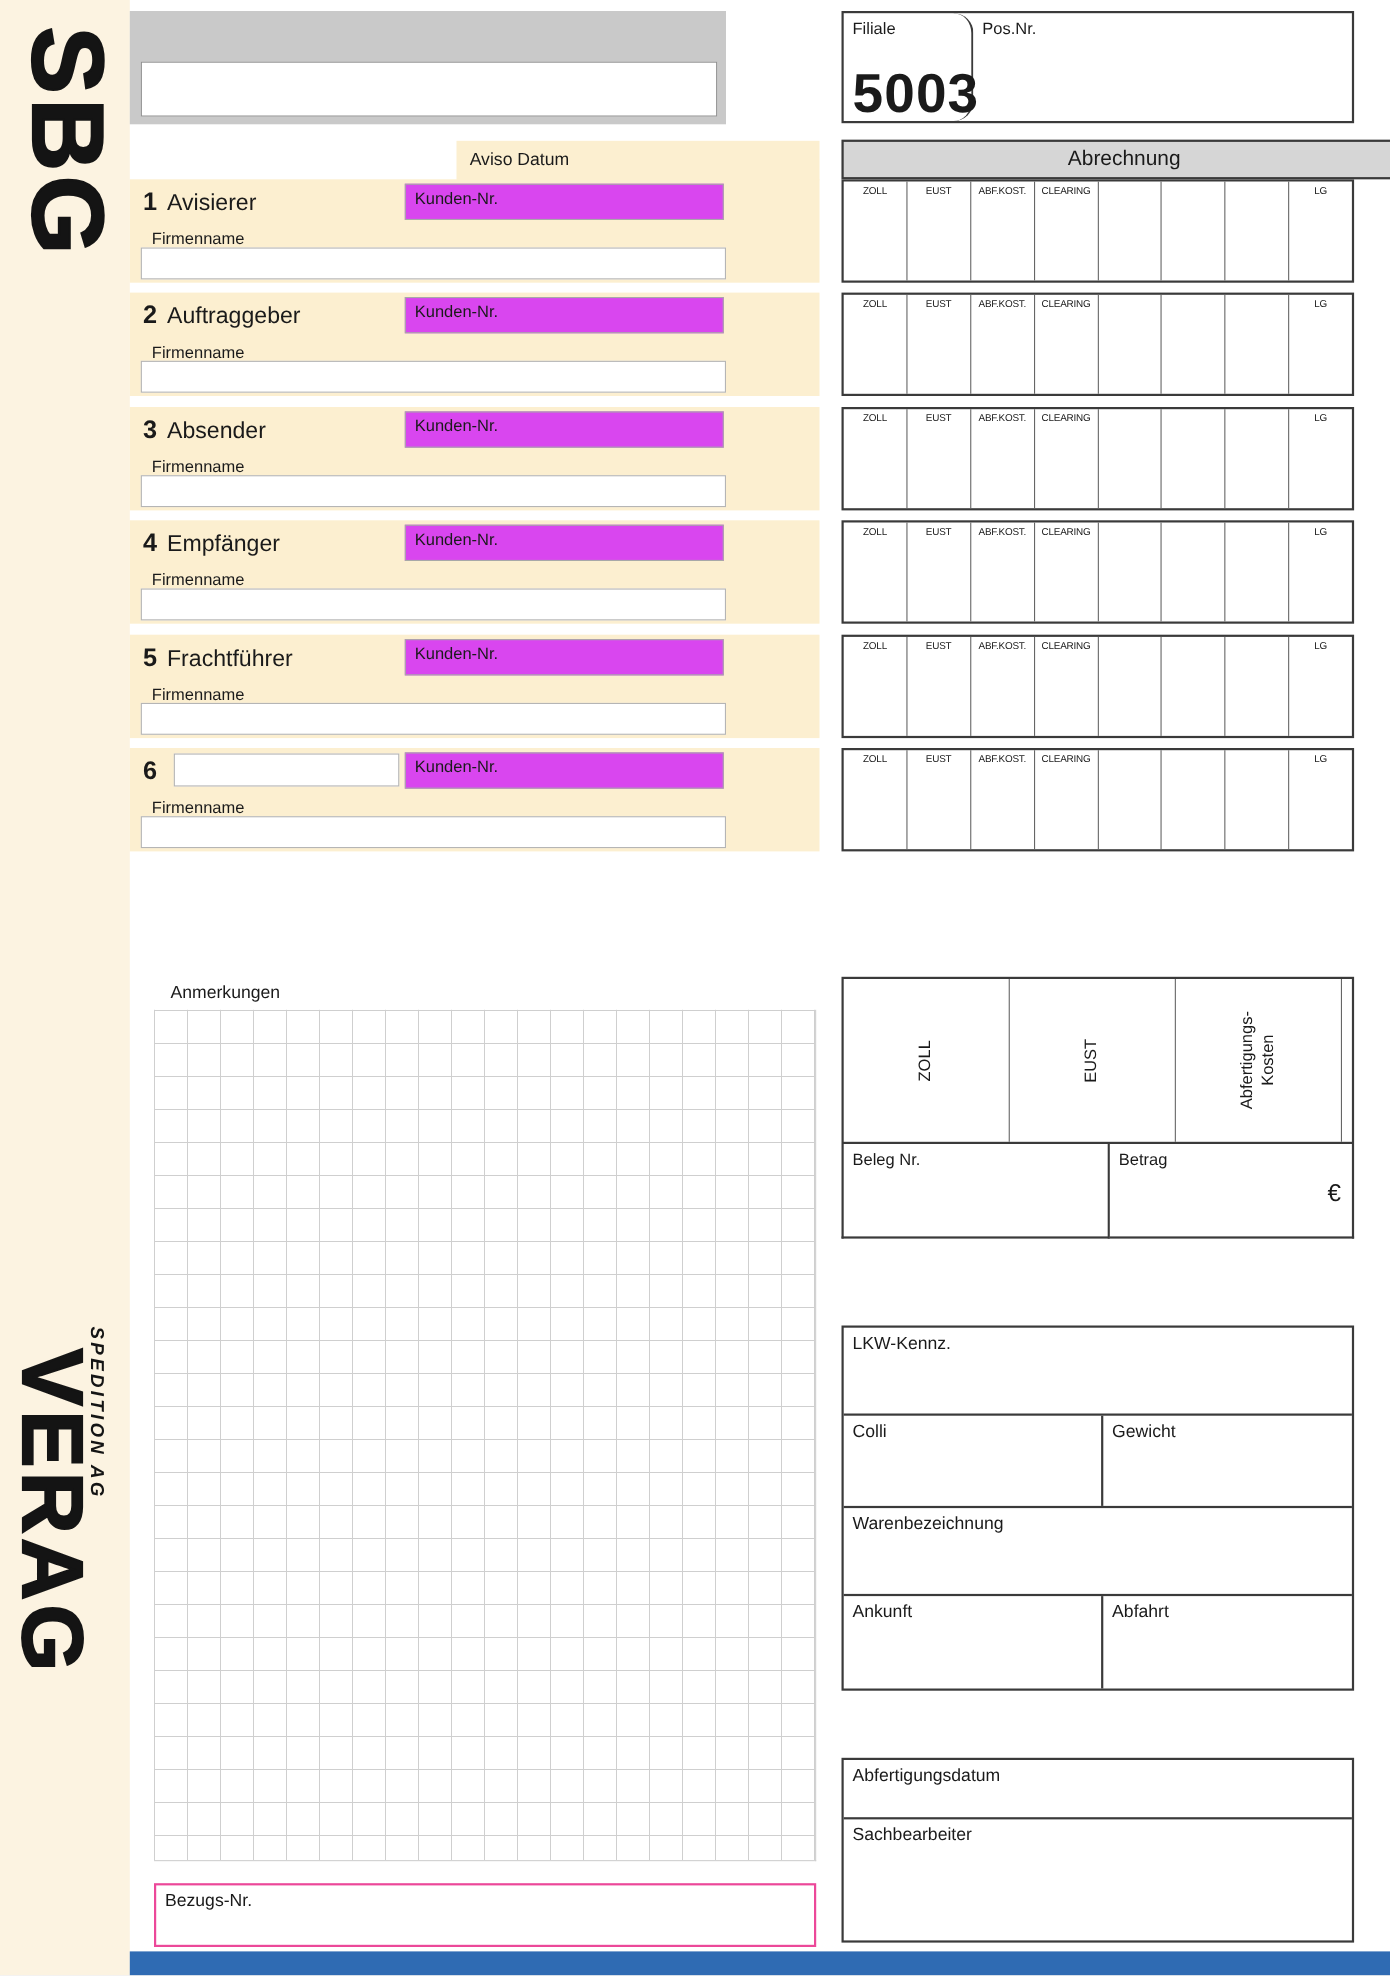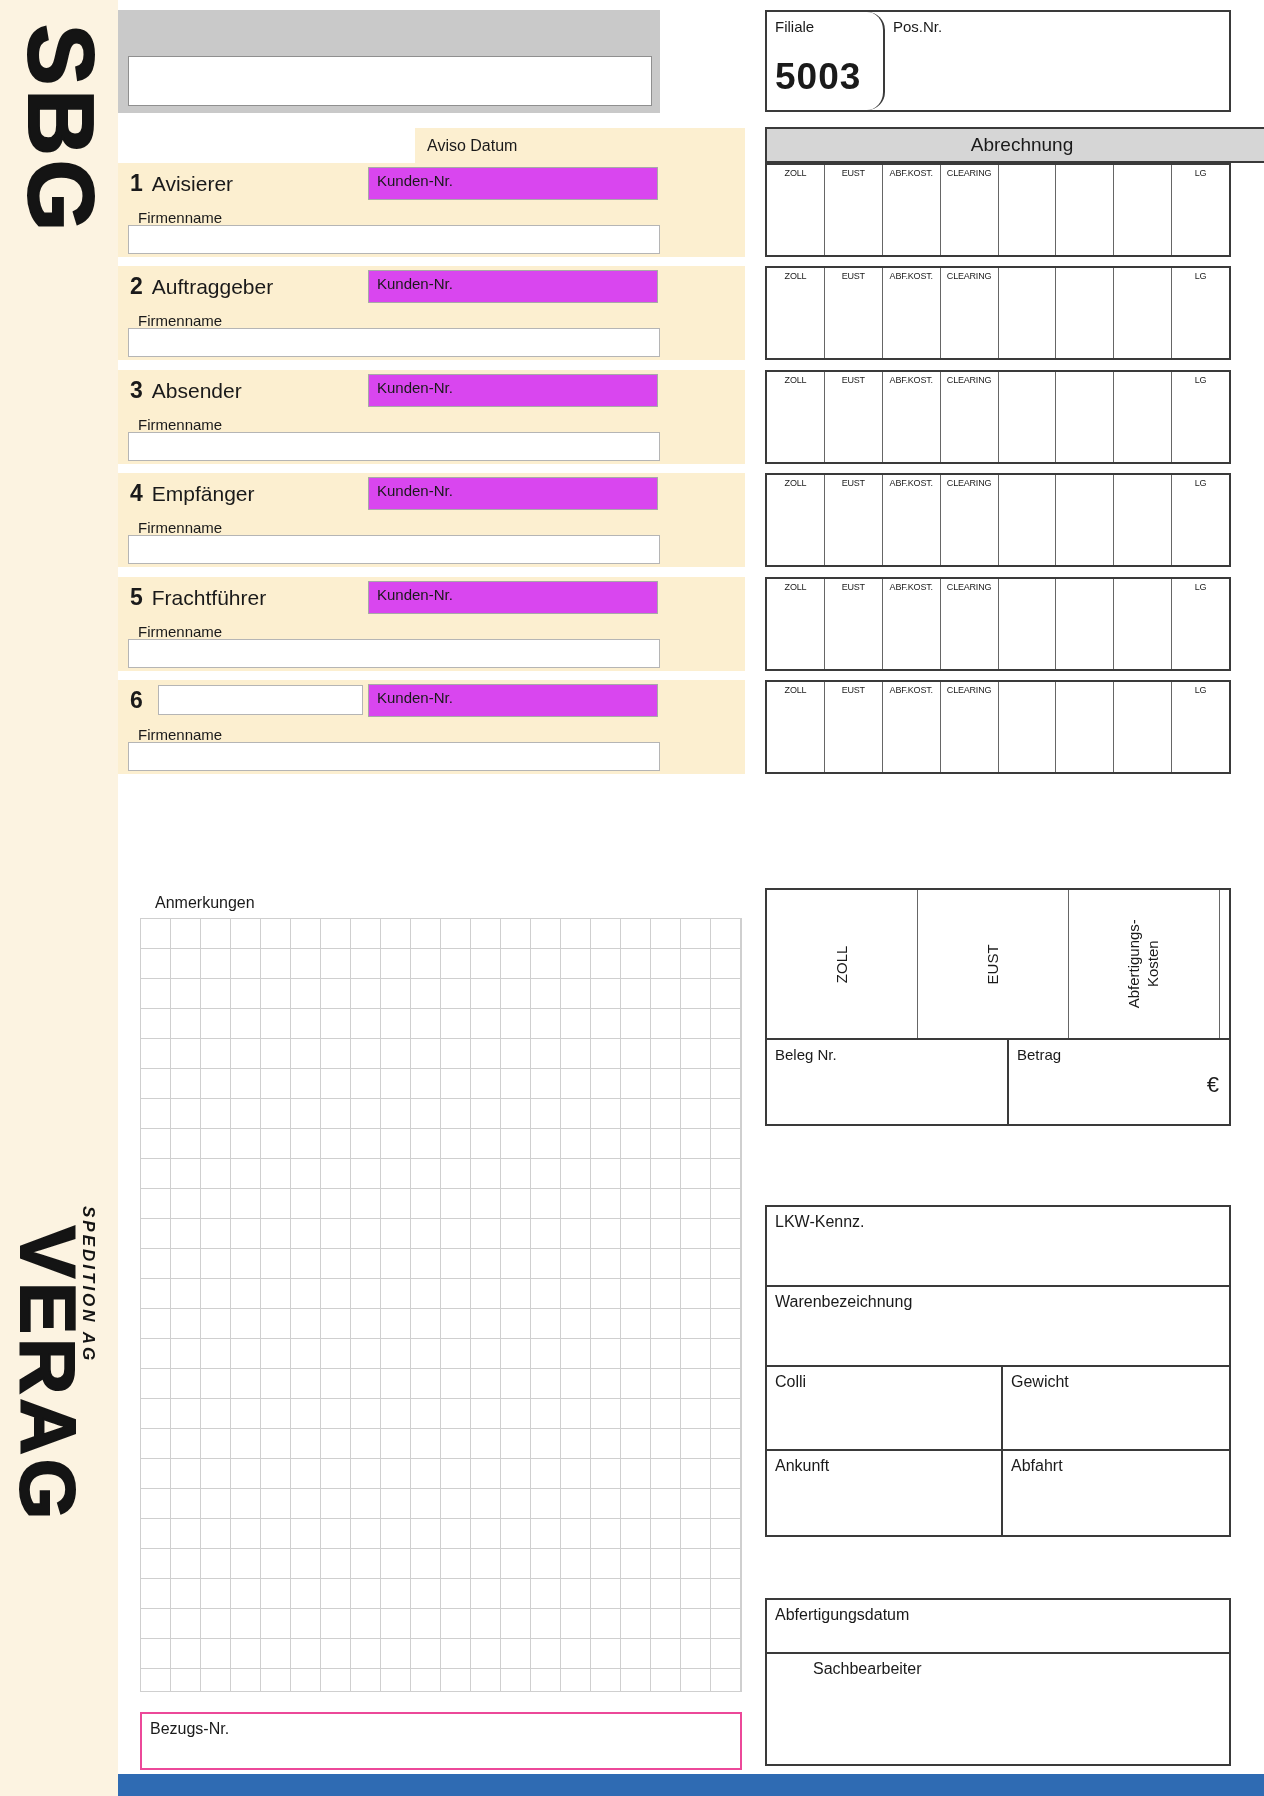--- a/index.html
+++ b/index.html
@@ -17,21 +17,21 @@
   
   #abfert-box { position:absolute; left:118px; top:10px; width:542px; height:103px; background:#c9c9c9; }
   #abfert-label { position:absolute; left:14px; top:9px; font-size:25px;margin-top:36px; }
   #abfert-input { position:absolute; left:10px; top:46px; width:524px; height:50px; background:#fff; border:1px solid #8f8f8f; }
 
   
   #filiale-box { position:absolute; left:765px; top:10px; width:466px; height:102px; background:#fff; border:2px solid #3a3a3a; display:flex; }
   #filiale-cell { width:118px; border-right:2px solid #3a3a3a; position:relative;border-radius:18px; }
   #posnr-cell { flex:1; position:relative; }
   .small-label { position:absolute; left:8px; top:6px; font-size:15px; }
-  #filiale-number { position:absolute; left:8px; top:44px; font-size:37px; font-weight:700; letter-spacing:1px;text-align:center; }
+  #filiale-number { position:absolute; left:8px; top:44px; font-size:50px; font-weight:700; letter-spacing:1px;text-align:center; }
 
   
   #aviso-strip { position:absolute; left:415px; top:128px; width:330px; height:36px; background:#fcefd0; }
   #aviso-label { position:absolute; left:12px; top:9px; font-size:16px; }
 
   
   .party-row { position:absolute; left:118px; width:627px; height:94px; background:#fcefd0; }
   .party-head { position:absolute; left:12px; top:7px; display:flex; align-items:baseline; }
   .pnum { font-size:23px; font-weight:700; }
   .plabel { font-size:21px; margin-left:9px; }
@@ -64,21 +64,21 @@
   .cargo-row { position:relative; width:100%; }
   .cargo-row.bordered { border-bottom:2px solid #3a3a3a; }
   .cargo-row.split { display:flex; }
   .cargo-cell-left { width:236px; border-right:2px solid #3a3a3a; position:relative; }
   .cargo-cell-right { flex:1; position:relative; }
   .field-label { position:absolute; left:8px; top:6px; font-size:16px; }
 
   
   #processing-box { position:absolute; left:765px; top:1598px; width:466px; height:168px; background:#fff; border:2px solid #3a3a3a; }
   #abfdatum-row { position:relative; height:54px; border-bottom:2px solid #3a3a3a; }
-  #sachbearbeiter-row { position:relative; height:136px;margin-left:38px; }
+  #sachbearbeiter-row { position:relative; height:136px; }
 
   
   #anmerkungen-label { position:absolute; left:155px; top:894px; font-size:16px; }
   #notes-grid { position:absolute; left:140px; top:918px; width:602px; height:774px;
     background-image:
       repeating-linear-gradient(to right, #cfcfcf 0 1px, transparent 1px 30px),
       repeating-linear-gradient(to bottom, #cfcfcf 0 1px, transparent 1px 30px);
     border-right:1px solid #cfcfcf; border-bottom:1px solid #cfcfcf; }
 
   
@@ -327,31 +327,31 @@
   </div>
   <div id="betrag-box">
     <div class="box-label">Betrag</div>
     <div id="betrag-euro">€</div>
   </div>
 
   <div id="cargo-box">
     <div class="cargo-row bordered" style="height:80px">
       <div class="field-label">LKW-Kennz.</div>
     </div>
-    <div class="cargo-row bordered" style="height:80px">
-      <div class="field-label">Warenbezeichnung</div>
-    </div>
     <div class="cargo-row bordered split" style="height:84px">
       <div class="cargo-cell-left">
         <div class="field-label">Colli</div>
       </div>
       <div class="cargo-cell-right">
         <div class="field-label">Gewicht</div>
       </div>
     </div>
+    <div class="cargo-row bordered" style="height:80px">
+      <div class="field-label">Warenbezeichnung</div>
+    </div>
     <div class="cargo-row split" style="height:84px">
       <div class="cargo-cell-left">
         <div class="field-label">Ankunft</div>
       </div>
       <div class="cargo-cell-right">
         <div class="field-label">Abfahrt</div>
       </div>
     </div>
   </div>
 

